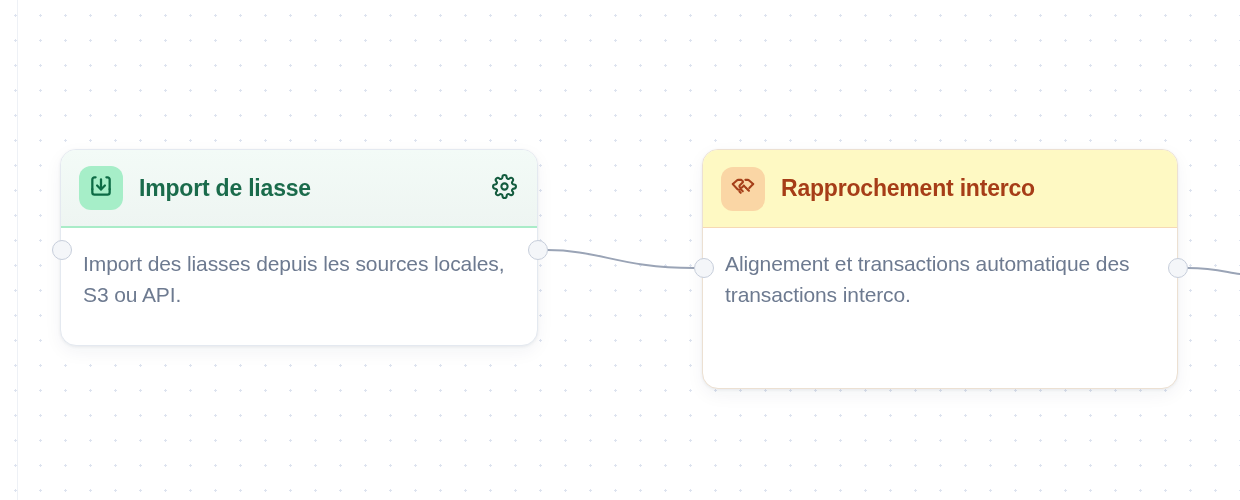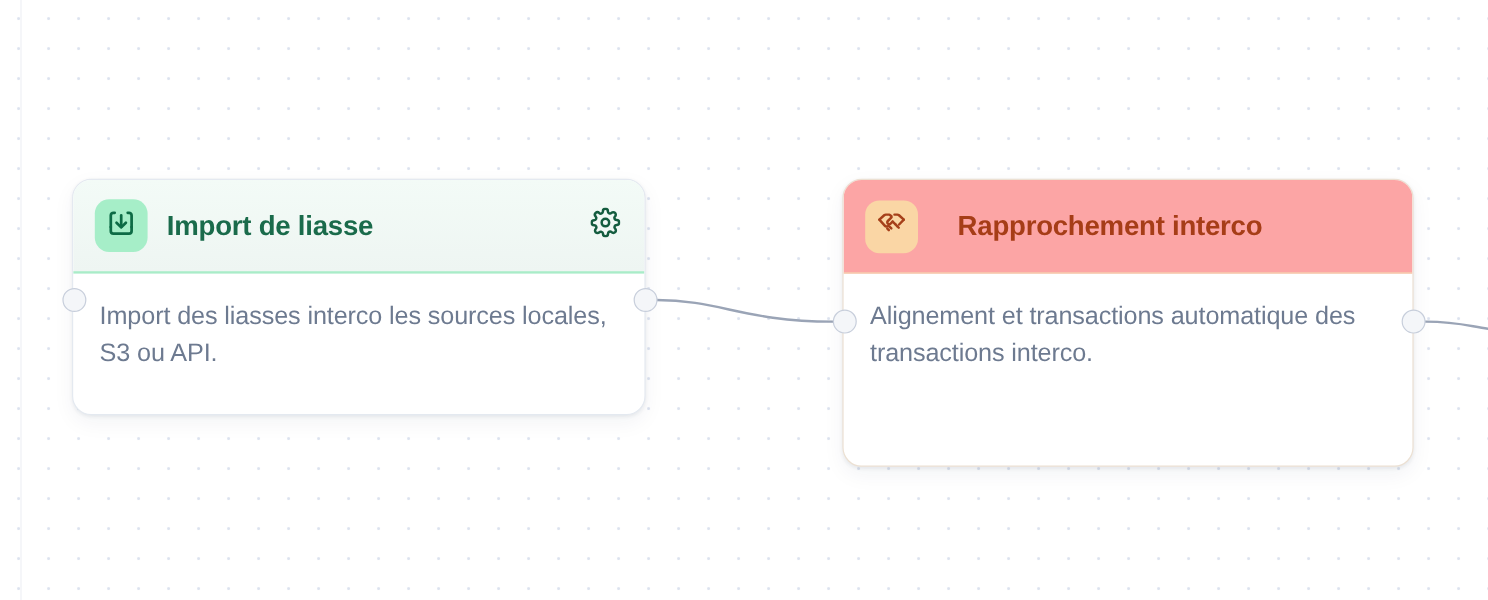--- a/index.html
+++ b/index.html
@@ -68,23 +68,22 @@
     align-items: center;
     height: 78px;
     padding: 0 18px;
     position: relative;
   }
   .node.green .node-header {
     background: linear-gradient(180deg, #f3fbf7 0%, #eef5f2 100%);
     border-bottom: 2px solid #a9ecc8;
   }
   .node.orange .node-header {
-    background: #fca5a5;
+    background: #fef9c3;
     border-bottom: 1.5px solid #f6d9b4;
-    gap: 17px;
   }
 
   .node-icon-badge {
     width: 44px;
     height: 44px;
     border-radius: 12px;
     display: flex;
     align-items: center;
     justify-content: center;
     flex: 0 0 auto;
@@ -164,21 +163,21 @@
         <span>
           <svg width="25" height="25" viewBox="0 0 24 24" fill="none" stroke="#145c3f" stroke-width="2" stroke-linecap="round" stroke-linejoin="round">
             <circle cx="12" cy="12" r="3"></circle>
             <path d="M19.4 15a1.65 1.65 0 0 0 .33 1.82l.06.06a2 2 0 1 1-2.83 2.83l-.06-.06a1.65 1.65 0 0 0-1.82-.33 1.65 1.65 0 0 0-1 1.51V21a2 2 0 1 1-4 0v-.09A1.65 1.65 0 0 0 9 19.4a1.65 1.65 0 0 0-1.82.33l-.06.06a2 2 0 1 1-2.83-2.83l.06-.06a1.65 1.65 0 0 0 .33-1.82 1.65 1.65 0 0 0-1.51-1H3a2 2 0 1 1 0-4h.09A1.65 1.65 0 0 0 4.6 9a1.65 1.65 0 0 0-.33-1.82l-.06-.06a2 2 0 1 1 2.83-2.83l.06.06a1.65 1.65 0 0 0 1.82.33H9a1.65 1.65 0 0 0 1-1.51V3a2 2 0 1 1 4 0v.09a1.65 1.65 0 0 0 1 1.51 1.65 1.65 0 0 0 1.82-.33l.06-.06a2 2 0 1 1 2.83 2.83l-.06.06a1.65 1.65 0 0 0-.33 1.82V9a1.65 1.65 0 0 0 1.51 1H21a2 2 0 1 1 0 4h-.09a1.65 1.65 0 0 0-1.51 1z"></path>
           </svg>
         </span>
       </div>
     </div>
 
     <div class="node-body">
-      <div class="node-desc">Import des liasses interco les sources locales, S3 ou API.</div>
+      <div class="node-desc">Import des liasses depuis les sources locales, S3 ou API.</div>
     </div>
   </div>
 
   <div class="handle" style="left:52px; top:240px;"></div>
   <div class="handle" style="left:528px; top:240px;"></div>
 
   <div class="node orange" style="left:702px; top:149px; width:476px; height:240px;">
 
     <div class="node-header">
 

